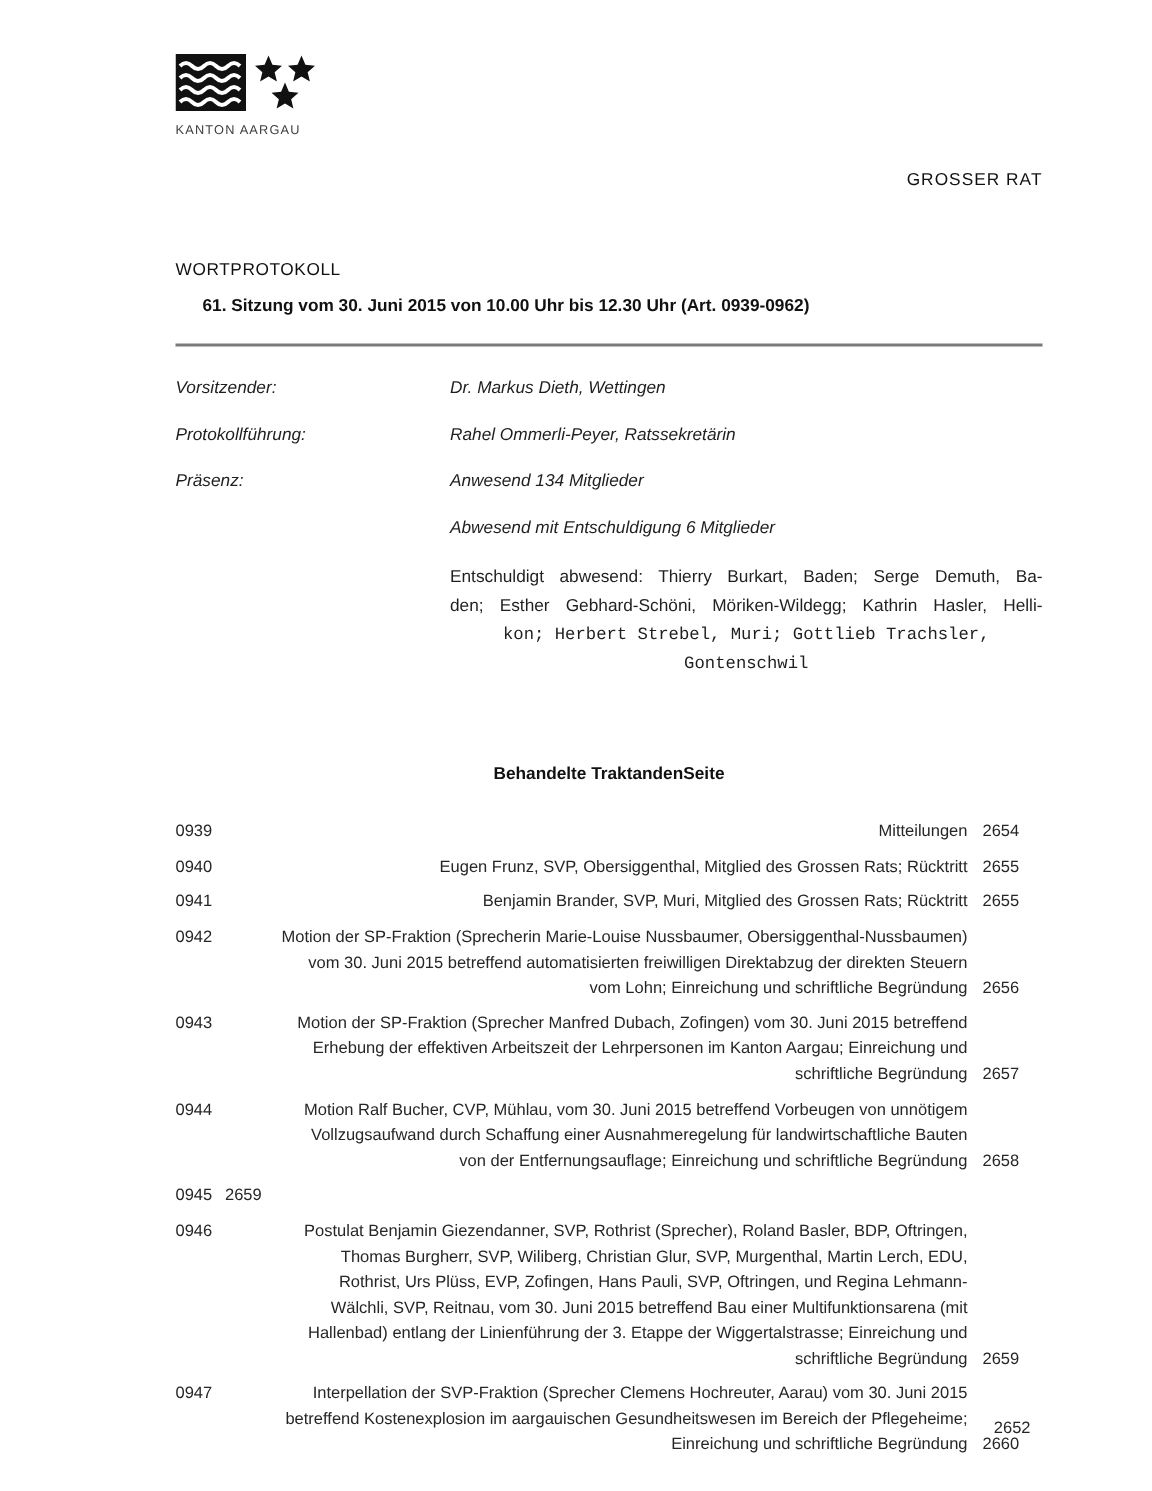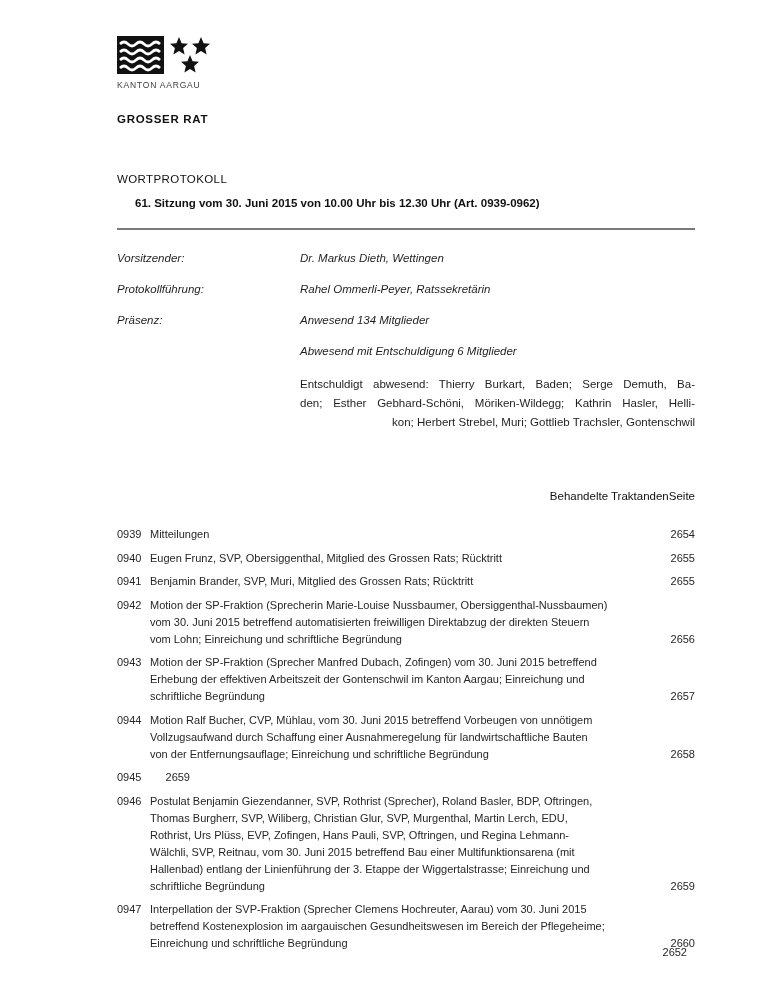--- a/index.html
+++ b/index.html
@@ -26,23 +26,24 @@
     font-size: 8.5px;
     letter-spacing: 0.8px;
     color: #3d3d3d;
     margin-top: 2px;
   }
 
   
   .org-title {
     margin-top: 23px;
     font-size: 11.5px;
-    font-weight: bold;
+    font-weight: normal;
     letter-spacing: 0.7px;
     color: #111;
+    text-align: right;
   }
   .doc-type {
     margin-top: 48px;
     font-size: 11.5px;
     font-weight: normal;
     letter-spacing: 0.4px;
     color: #111;
   }
   .session-line {
     margin-top: 12px;
@@ -64,43 +65,43 @@
   .meta-label { width: 183px; flex-shrink: 0; }
   .meta-value { flex: 1; }
   .excused-para {
     margin-left: 183px;
     width: 395px;
     font-size: 11.5px;
     line-height: 19px;
     margin-top: 11px;
   }
   .justify-line { text-align: justify; text-align-last: justify; white-space: normal; }
-  .last-line { text-align: right; }
+  .last-line { text-align: center; font-family: Liberation Mono, monospace; }
 
   
   .agenda-header {
     margin-top: 58px;
     display: flex;
-    justify-content: flex-end;
-    font-size: 11.5px;
-    font-weight: normal;
+    justify-content: center;
+    font-size: 11.5px;
+    font-weight: bold;
     color: #111;
   }
   .agenda-list { margin-top: 24px; }
   .agenda-item {
     display: flex;
     font-size: 11px;
     line-height: 17px;
     margin-bottom: 6.5px;
     color: #262626;
   }
   .agenda-num { width: 33px; flex-shrink: 0; }
   .agenda-text { flex: 1; padding-right: 10px; }
-  .agenda-line { white-space: nowrap; }
-  .agenda-page { width: 40px; text-align: right; align-self: flex-end; }
+  .agenda-line { white-space: nowrap; text-align: right; }
+  .agenda-page { width: 40px; align-self: flex-end; }
 
   
   .footer-page {
     position: absolute;
     top: 946px;
     right: 81px;
     font-size: 11px;
     color: #262626;
   }
 </style>
@@ -194,21 +195,21 @@
             <div class="agenda-line">vom 30. Juni 2015 betreffend automatisierten freiwilligen Direktabzug der direkten Steuern</div>
             <div class="agenda-line">vom Lohn; Einreichung und schriftliche Begründung</div>
           </div>
     <div class="agenda-page">2656</div>
   </div>
 
   <div class="agenda-item">
     <div class="agenda-num">0943</div>
     <div class="agenda-text">
             <div class="agenda-line">Motion der SP-Fraktion (Sprecher Manfred Dubach, Zofingen) vom 30. Juni 2015 betreffend</div>
-            <div class="agenda-line">Erhebung der effektiven Arbeitszeit der Gontenschwil im Kanton Aargau; Einreichung und</div>
+            <div class="agenda-line">Erhebung der effektiven Arbeitszeit der Lehrpersonen im Kanton Aargau; Einreichung und</div>
             <div class="agenda-line">schriftliche Begründung</div>
           </div>
     <div class="agenda-page">2657</div>
   </div>
 
   <div class="agenda-item">
     <div class="agenda-num">0944</div>
     <div class="agenda-text">
             <div class="agenda-line">Motion Ralf Bucher, CVP, Mühlau, vom 30. Juni 2015 betreffend Vorbeugen von unnötigem</div>
             <div class="agenda-line">Vollzugsaufwand durch Schaffung einer Ausnahmeregelung für landwirtschaftliche Bauten</div>

